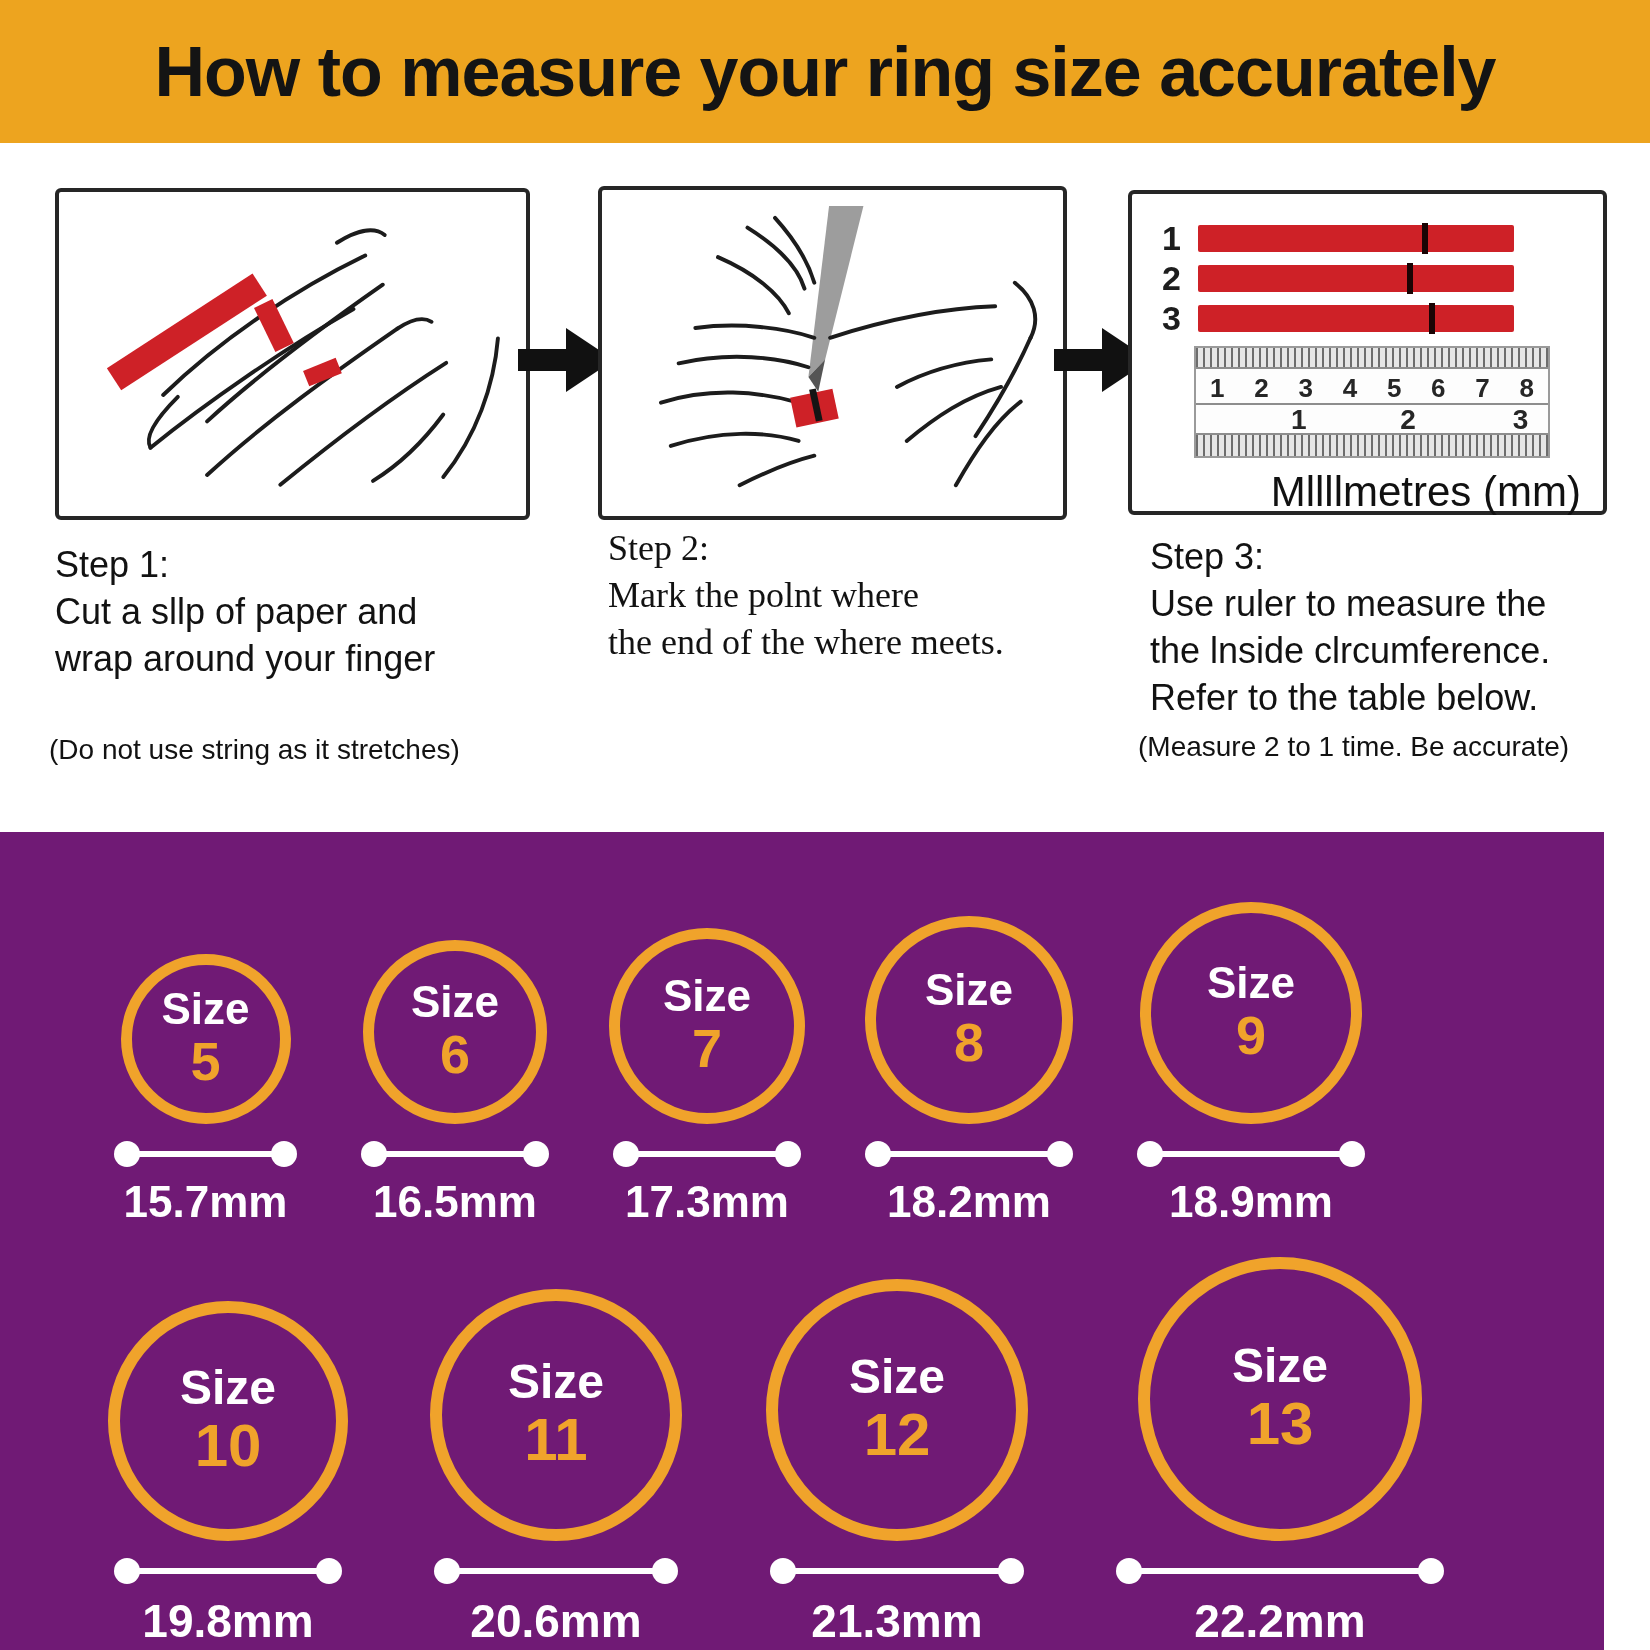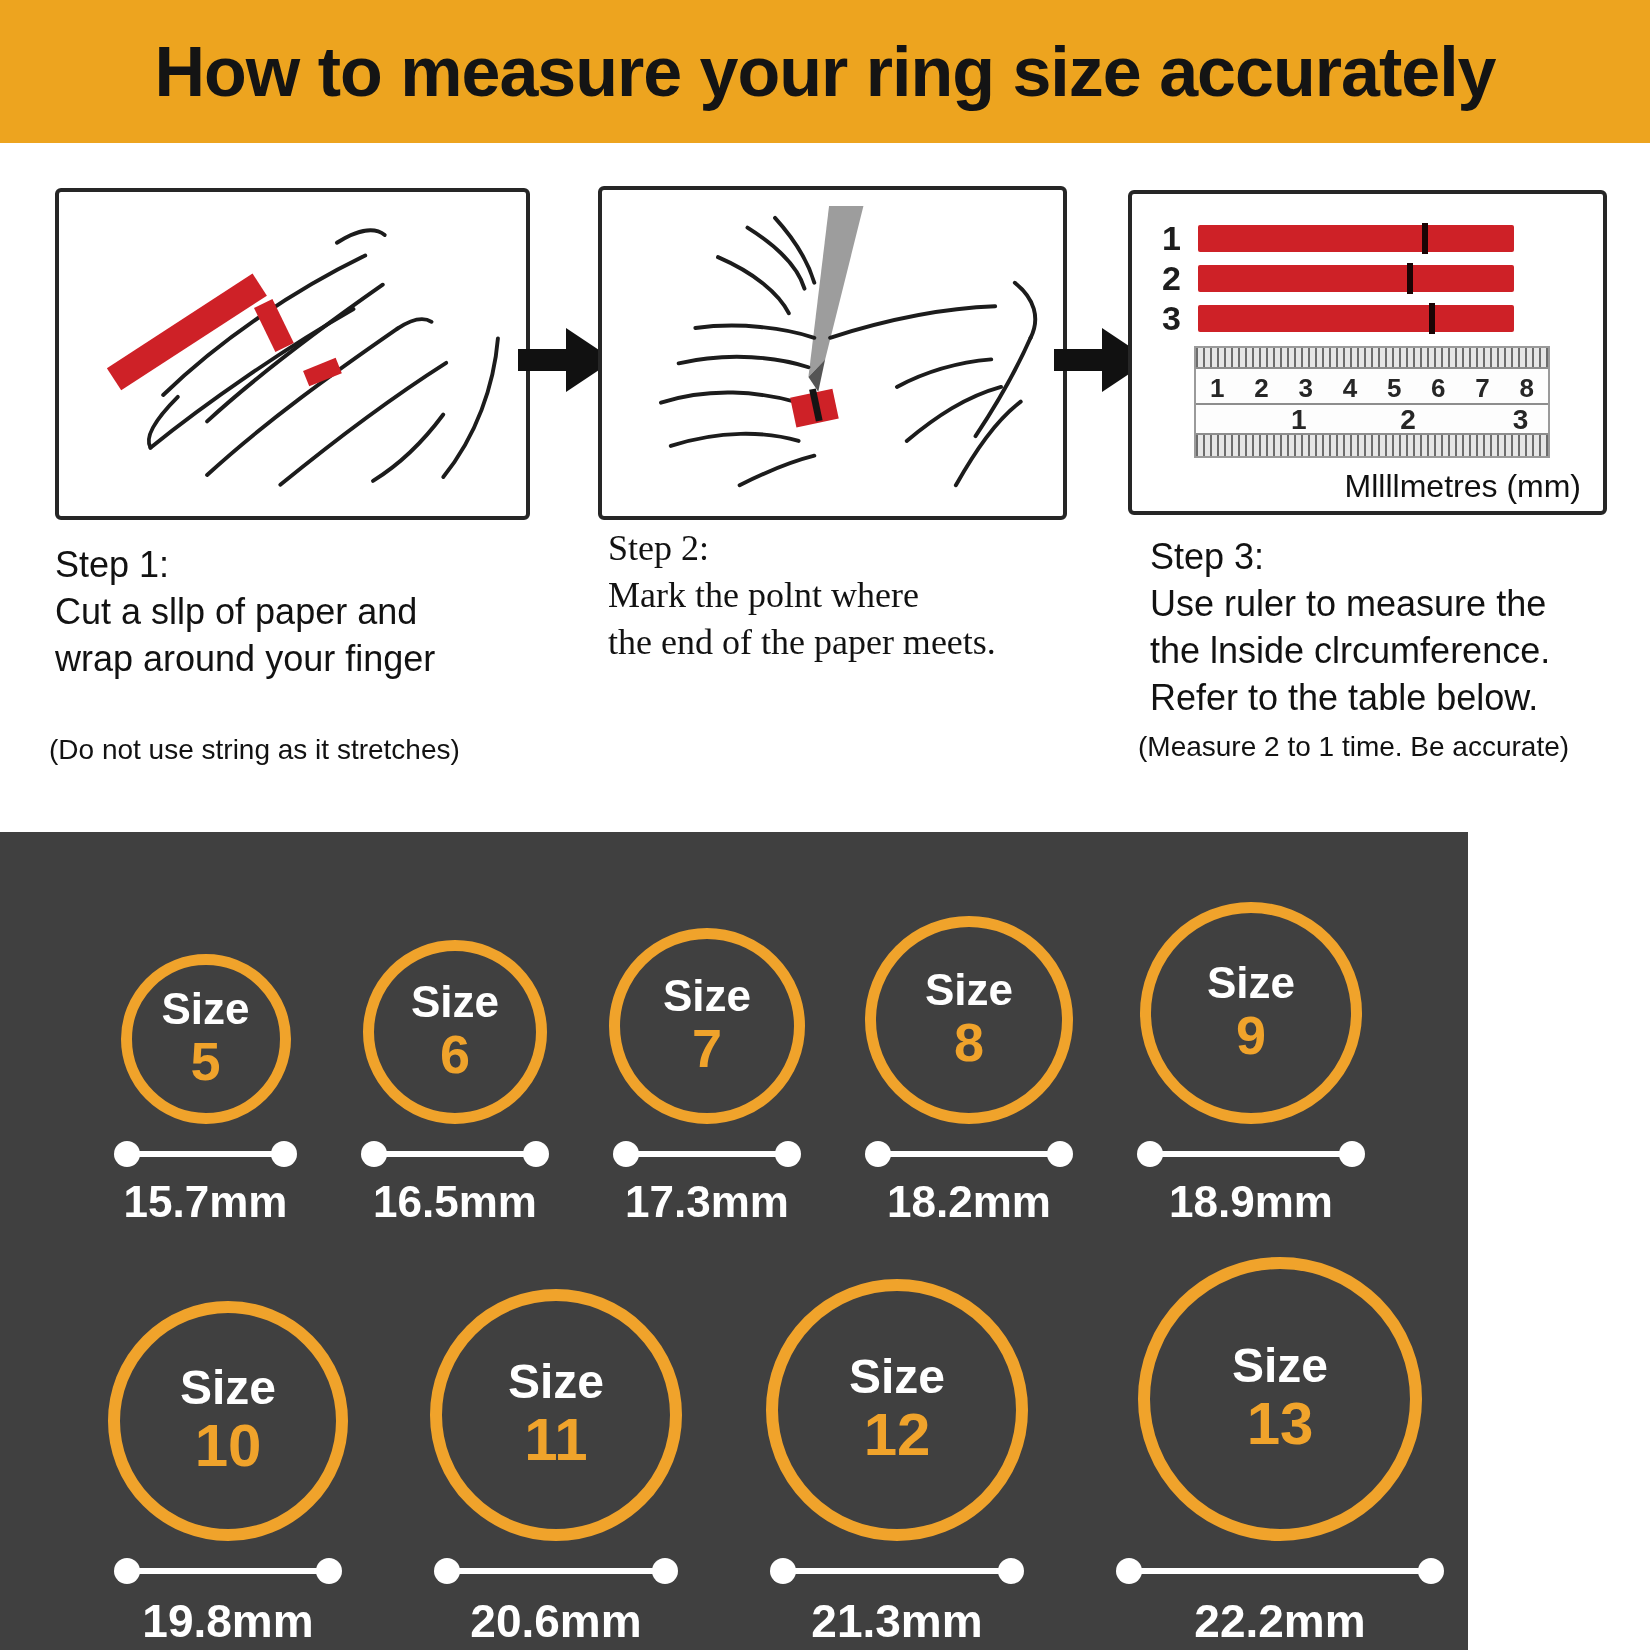--- a/index.html
+++ b/index.html
@@ -43,33 +43,33 @@
   .tickband.top{border-bottom:2px solid #8d8d8d;}
   .tickband.bottom{position:absolute;left:0;bottom:0;width:100%;height:21px;border-top:2px solid #8d8d8d;}
   .cm-row{display:flex;justify-content:space-between;align-items:flex-end;
           padding:0 14px;height:32px;font-size:26px;font-weight:700;color:#262626;}
   .cm-row span{line-height:1;}
   .rule-divider{height:2px;background:#8d8d8d;margin-top:2px;}
   .inch-row{position:relative;height:32px;font-size:28px;font-weight:700;color:#262626;}
   .inch-row span{position:absolute;top:0;line-height:1.1;}
   .inch-1{left:27%;} .inch-2{left:58%;} .inch-3{left:90%;}
 
-  .unit-label{margin:10px 22px 0 0;text-align:right;font-size:32px;color:#111;}
+  .unit-label{margin:10px 22px 0 0;text-align:right;font-size:42px;color:#111;}
 
   
   .step-text{position:absolute;font-size:36px;line-height:47px;color:#121212;}
   .step1-text{left:55px;top:398px;}
   .step2-text{left:608px;top:382px;font-family:Liberation Serif, serif;}
   .step3-text{left:1150px;top:390px;}
   .step-note{font-size:28px;color:#121212;}
   .step1-note{margin-top:44px;margin-left:-6px;}
   .step3-note{margin-top:2px;margin-left:-12px;}
 
   
-  .panel{position:absolute;left:0;top:832px;width:1468px;height:818px;background:#404040;}
+  .panel{position:absolute;left:0;top:832px;width:1604px;height:818px;background:#701a75;}
   .ring-row{display:flex;}
   .row1{padding:70px 0 0 118px;gap:72px;}
   .row2{padding:30px 0 0 118px;gap:100px;}
   .ring-item{display:flex;flex-direction:column;align-items:center;}
   .circle-zone{display:flex;align-items:flex-end;justify-content:center;}
   .row1 .circle-zone{height:222px;}
   .row2 .circle-zone{height:284px;}
   .ring-circle{border-radius:50%;display:flex;flex-direction:column;
                align-items:center;justify-content:center;box-sizing:border-box;}
   .row1 .ring-circle{border:11px solid #F0A32B;}
@@ -213,21 +213,21 @@
     <div class="step-text step1-text">
       <div>Step 1:</div>
       <div>Cut a sllp of paper and</div>
       <div>wrap around your finger</div>
       <div class="step-note step1-note">(Do not use string as it stretches)</div>
     </div>
 
     <div class="step-text step2-text">
       <div>Step 2:</div>
       <div>Mark the polnt where</div>
-      <div>the end of the paper meets.</div>
+      <div>the end of the where meets.</div>
     </div>
 
     <div class="step-text step3-text">
       <div>Step 3:</div>
       <div>Use ruler to measure the</div>
       <div>the lnside clrcumference.</div>
       <div>Refer to the table below.</div>
       <div class="step-note step3-note">(Measure 2 to 1 time. Be accurate)</div>
     </div>
   </div>

